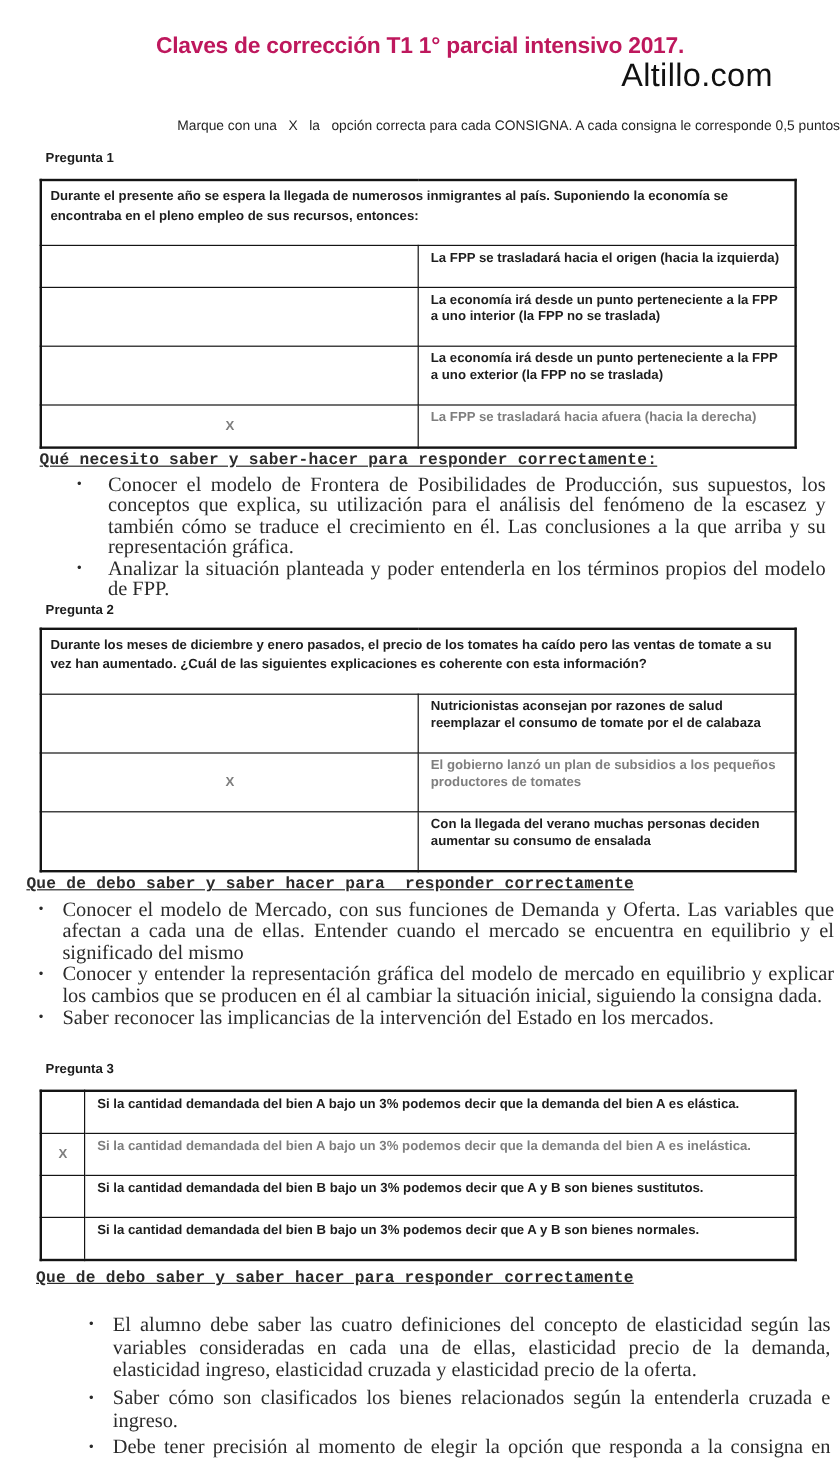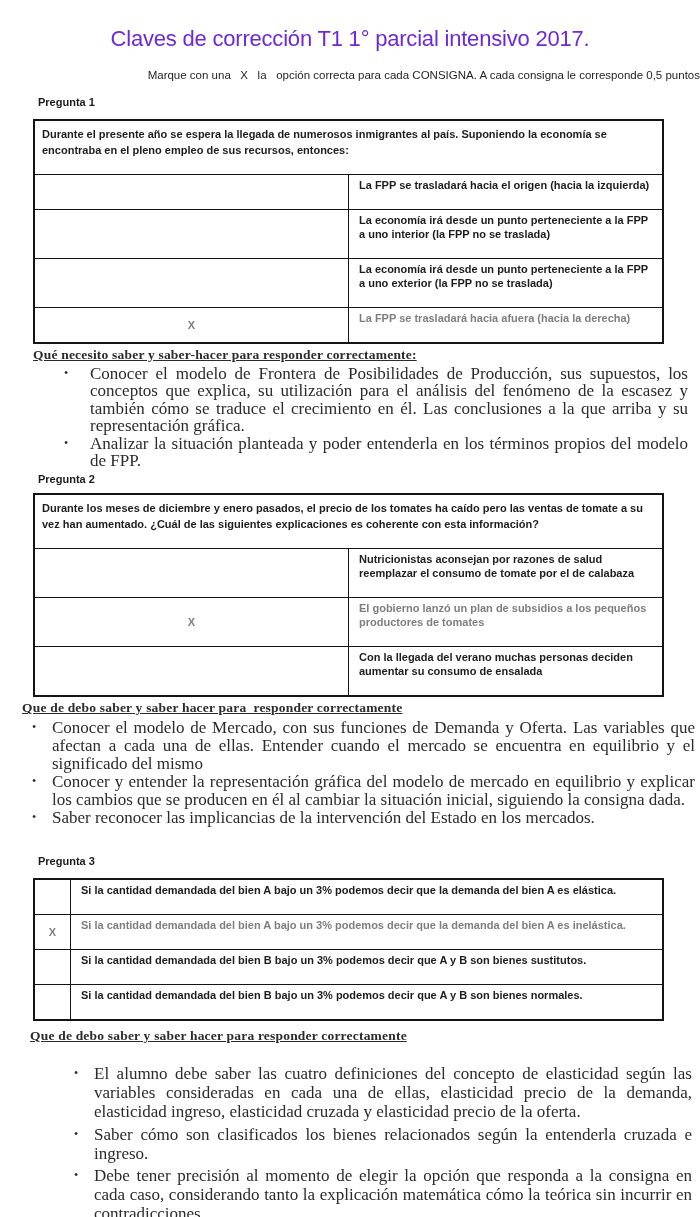--- a/index.html
+++ b/index.html
@@ -1,22 +1,22 @@
 <!DOCTYPE html>
 <html><head>
 <meta charset="utf-8">
 <style>
   html,body{margin:0;padding:0;background:#fff;}
   .page{
     width:700px;height:1217px;background:#ffffff;overflow:hidden;
     font-family:"Liberation Sans",sans-serif;color:#1d1d1d;position:relative;
   }
   .doc-title{
-    margin-top:29px;text-align:center;font-size:22px;font-weight:normal;
-    letter-spacing:-0.2px;color:#6d28d9;line-height:19px;
+    margin-top:29px;text-align:center;font-size:19px;font-weight:bold;
+    letter-spacing:-0.2px;color:#be185d;line-height:19px;
   }
   .watermark{
     text-align:right;padding-right:56px;font-size:27px;font-weight:400;
     color:#111;line-height:29px;margin-top:1px;letter-spacing:0.3px;
   }
   .instruction{
     margin-top:20px;text-align:right;font-size:11.5px;color:#1f1f1f;
     white-space:pre-wrap;line-height:14px;
   }
   .q-label{
@@ -33,21 +33,21 @@
   .qtable tr.prompt td{padding:5px 10px 4px 7px;line-height:16px;vertical-align:top;margin-top:48px;}
   .h44 td{height:44px;}
   .h30 td{height:30px;}
   .h36 td{height:36px;}
   td.mark{width:33px;text-align:center;vertical-align:middle;}
   td.opt{padding:3px 8px 17px 10px;vertical-align:middle;line-height:14px;margin-top:24px;}
   tr.optrow{height:27px;}
   .t3 tr.optrow{height:25px;}
   tr.correct td{color:#7e7e7e;}
   .skills-heading{
-    font-family:Liberation Serif, serif;font-weight:bold;font-size:13.5px;
+    font-family:Liberation Mono, monospace;font-weight:bold;font-size:13.5px;
     color:#2b2b2b;text-decoration:underline;line-height:17px;white-space:pre-wrap;
     letter-spacing:0.2px;
   }
   .mt2{margin-top:2px;} .mt6{margin-top:6px;}
   .ml33{margin-left:33px;} .ml22{margin-left:22px;} .ml30{margin-left:30px;}
   .skills{list-style:none;margin:0;padding:0;}
   .skill{display:flex;font-family:"Liberation Serif",serif;color:#2b2b2b;}
   .bm{flex:0 0 auto;}
   .bt{text-align:justify;font-size:17px;}
   
@@ -69,20 +69,21 @@
   .gap-q4{margin-top:24px;}
   .tbl-gap1{margin-top:10px;}
   .tbl-gap2{margin-top:7px;}
 </style>
 </head>
 <body>
 
 <div class="page">
 
   <div class="doc-title">Claves de corrección T1 1° parcial intensivo 2017.</div>
+  <div class="watermark">Altillo.com</div>
   <div class="instruction">Marque con una   X   la   opción correcta para cada CONSIGNA. A cada consigna le corresponde 0,5 puntos</div>
 
   <div class="q-label" style="margin-top:14px;">Pregunta 1</div>
   <table class="qtable tbl-gap1">
     <tbody>
         <tr class="prompt h44">
       <td colspan="2">Durante el presente año se espera la llegada de numerosos inmigrantes al país. Suponiendo la economía se encontraba en el pleno empleo de sus recursos, entonces:</td>
     </tr>
     <tr class="optrow">
       <td class="mark"></td>

